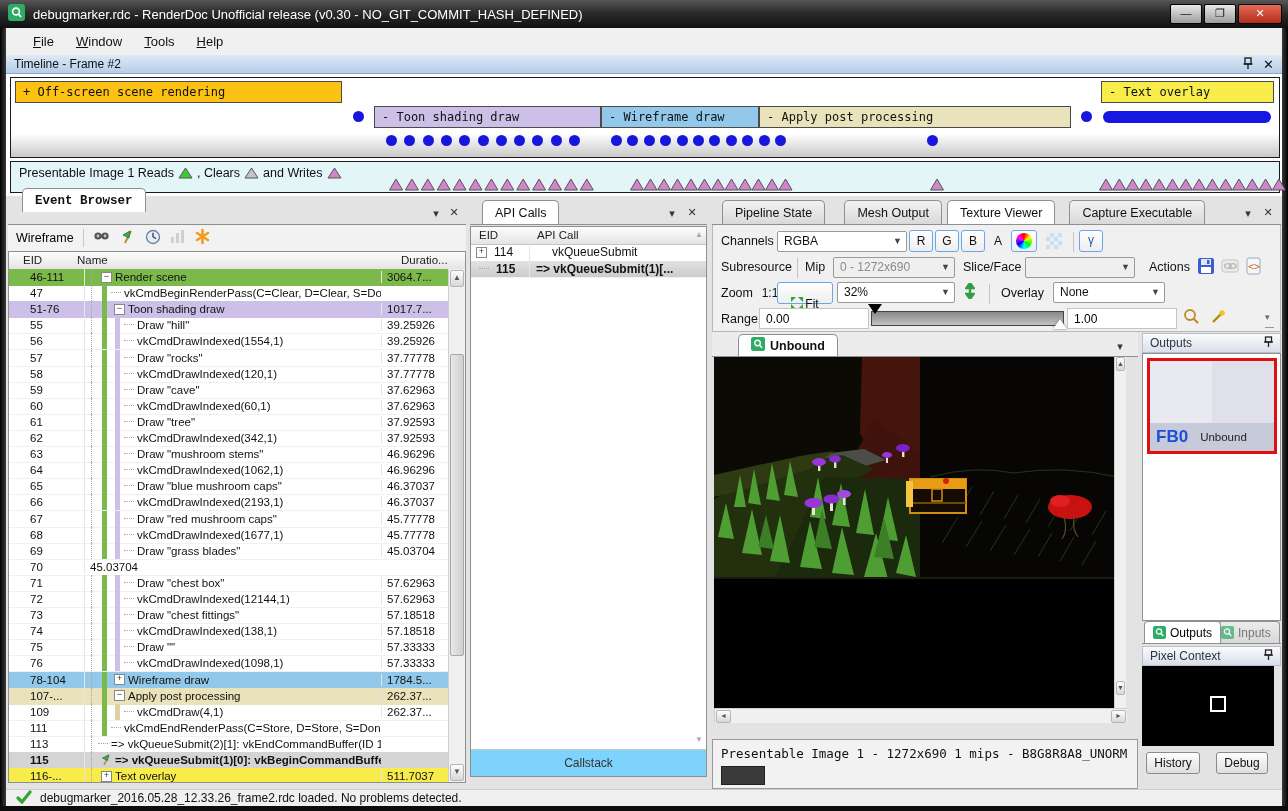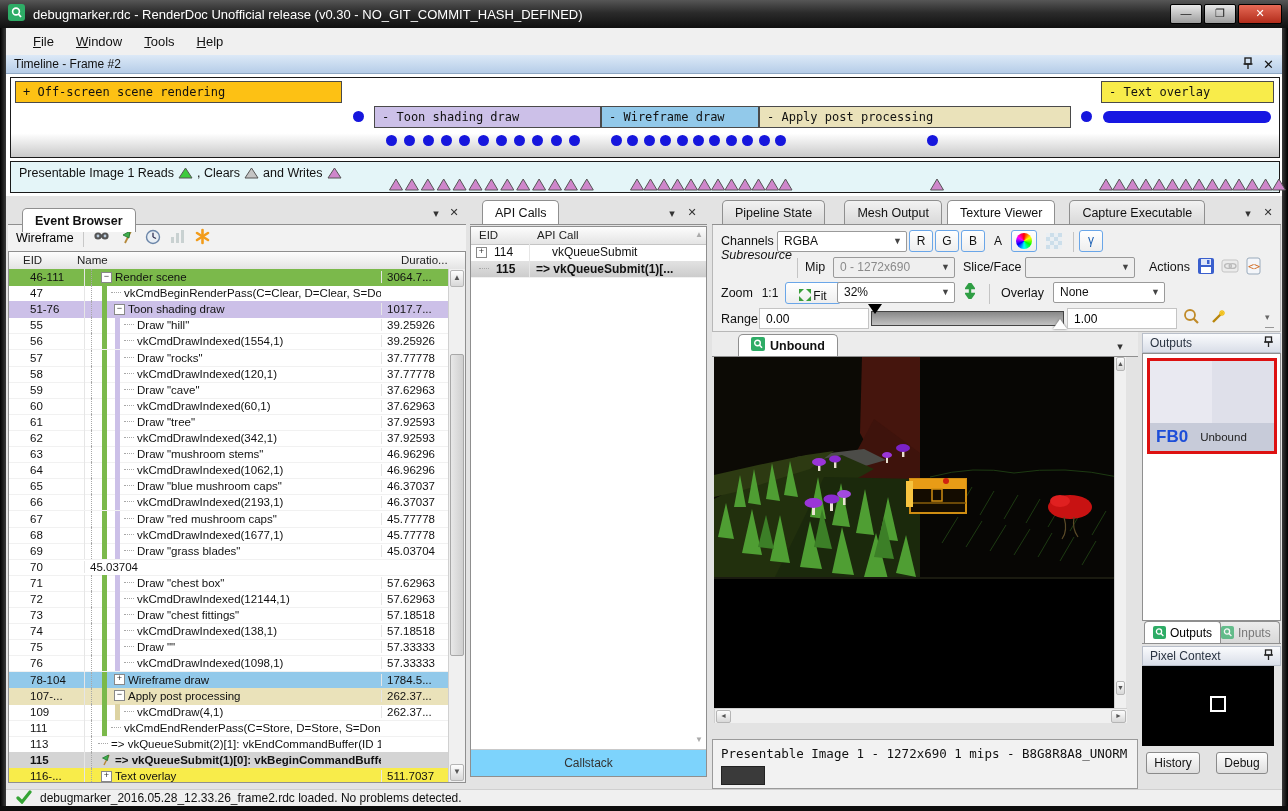--- a/index.html
+++ b/index.html
@@ -238,21 +238,21 @@
       <polygon points="100.10000000000001,1 106.60000000000001,12 93.60000000000001,12" fill="#cf86cb" stroke="#555" stroke-width="1"></polygon>
       <polygon points="113.4,1 119.9,12 106.9,12" fill="#cf86cb" stroke="#555" stroke-width="1"></polygon>
       <polygon points="126.7,1 133.2,12 120.2,12" fill="#cf86cb" stroke="#555" stroke-width="1"></polygon>
       <polygon points="140,1 146.5,12 133.5,12" fill="#cf86cb" stroke="#555" stroke-width="1"></polygon>
       <polygon points="153.3,1 159.8,12 146.8,12" fill="#cf86cb" stroke="#555" stroke-width="1"></polygon>
       <polygon points="166.60000000000002,1 173.10000000000002,12 160.10000000000002,12" fill="#cf86cb" stroke="#555" stroke-width="1"></polygon>
       <polygon points="179.9,1 186.4,12 173.4,12" fill="#cf86cb" stroke="#555" stroke-width="1"></polygon>
     </svg>
   </div>
 
-<div class="abs tab active" style="left:22px;top:208px;">
+<div class="abs tab active" style="left:22px;top:188px;font-family:Liberation Mono, monospace;">
   <b>Event Browser</b>
 </div>
 <div class="abs tabstrip-line" style="left:8px;top:224px;width:458px;"></div>
 <div class="abs dock-glyph" style="left:428px;top:207px;">▾</div>
 <div class="abs dock-glyph" style="left:446px;top:206px;">✕</div>
 
 <div class="abs" id="eb-toolbar">
   <span>Wireframe</span>
   <span class="tb-sep"></span>
   <span class="icon">
@@ -855,21 +855,21 @@
   <div class="vsep" style="left:201px;top:8px;"></div>
   <div class="tglbtn" style="left:196px;top:6px;width:24px;padding-top:3px;">R</div>
   <div class="tglbtn" style="left:222px;top:6px;width:24px;padding-top:3px;">G</div>
   <div class="tglbtn" style="left:248px;top:6px;width:24px;padding-top:3px;">B</div>
   <div class="tglbtn flat" style="left:274px;top:6px;width:22px;padding-top:3px;">A</div>
   <div class="tglbtn" style="left:298px;top:6px;width:26px;"><span class="colorwheel icon" style="margin-top:2px;"></span></div>
   <div class="tglbtn flat" style="left:328px;top:6px;width:26px;"><span class="checker icon" style="margin-top:2px;"></span></div>
   <div class="vsep" style="left:360px;top:8px;"></div>
   <div class="tglbtn" style="left:366px;top:6px;width:24px;padding-top:2px;color:#1a5fb4;">γ</div>
 
-  <span class="lbl" style="left:8px;top:24px;font-style:italic;">Subresource</span>
+  <span class="lbl" style="left:8px;top:36px;">Subresource</span>
   <div class="vsep" style="left:84px;top:34px;"></div>
   <span class="lbl" style="left:92px;top:36px;">Mip</span>
   <div class="select disabled" style="left:120px;top:33px;width:122px;">
     <span>0 - 1272x690</span><span class="arr">▼</span>
   </div>
   <span class="lbl" style="left:250px;top:36px;">Slice/Face</span>
   <div class="select disabled" style="left:312px;top:33px;width:110px;">
     <span></span><span class="arr">▼</span>
   </div>
   <span class="lbl" style="left:436px;top:36px;">Actions</span>
@@ -890,21 +890,21 @@
   </span>
   <span class="icon" style="position:absolute;left:532px;top:33px;">
     <svg width="18" height="18">
         <rect x="2" y="1" width="13" height="16" rx="2" fill="#f4f6fa" stroke="#9ab"></rect>
         <text x="3" y="13" font-size="10" fill="#d0681e" font-family="DejaVu Sans Mono, monospace">&lt;&gt;</text>
       </svg>
   </span>
 
   <span class="lbl" style="left:8px;top:62px;">Zoom</span>
   <div class="tglbtn flat" style="left:44px;top:58px;width:26px;padding-top:3px;">1:1</div>
-  <div class="tglbtn" style="left:72px;top:58px;width:56px;padding-top:6px;">
+  <div class="tglbtn" style="left:64px;top:58px;width:56px;padding-top:14px;">
     <span class="icon" style="margin-right:2px;">
       <svg width="12" height="12">
           <g fill="#3a9e3a">
             <polygon points="0,0 5,0 0,5"></polygon>
             <polygon points="12,0 12,5 7,0"></polygon>
             <polygon points="0,12 0,7 5,12"></polygon>
             <polygon points="12,12 7,12 12,7"></polygon>
           </g>
         </svg>
     </span><span>Fit</span>

